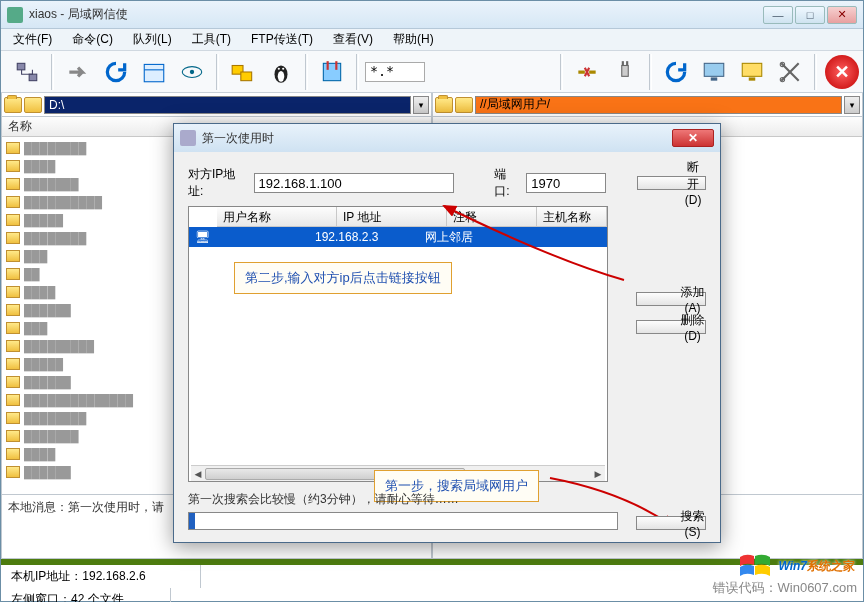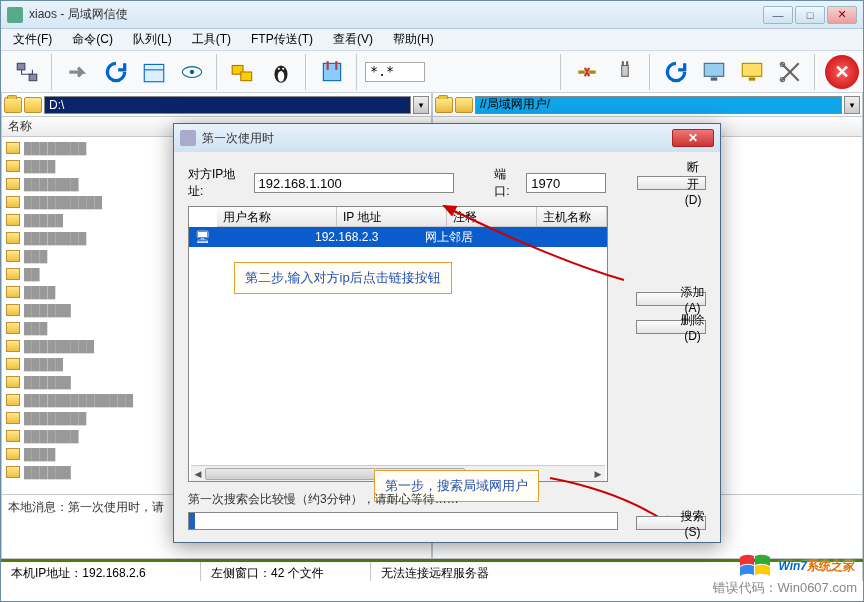--- a/index.html
+++ b/index.html
@@ -22,36 +22,36 @@
 .toolbar .sep { width:3px; height:36px; border-left:1px solid #c0c8d0; border-right:1px solid #fff; margin:0 2px;}
 .tb { width:36px; height:34px; display:flex; align-items:center; justify-content:center; cursor:pointer; border:1px solid transparent;}
 .tb svg{width:26px;height:26px;}
 .toolbar input.filter{ width:60px; height:20px; border:1px solid #aaa; padding:0 4px; font-family:monospace;}
 .toolbar .redclose{ width:34px; height:34px; border-radius:50%; background:radial-gradient(#ff6060,#c00000); display:flex;align-items:center;justify-content:center;color:#fff;font-weight:bold;font-size:18px; cursor:pointer; margin-left:6px;}
 
 .pathrow { display:flex; height:24px; }
 .pathrow .half { flex:1; display:flex; align-items:center; border:1px solid #c0c8d0; border-top:none; padding:1px 2px; gap:2px;}
 .foldericon{width:18px;height:16px;display:inline-block;background:linear-gradient(#ffe98a,#f0c040);border:1px solid #c09030;border-radius:2px;position:relative;}
 .foldericon.open::before{content:"";position:absolute;top:-3px;left:2px;width:8px;height:3px;background:#f0c040;border:1px solid #c09030;border-bottom:none;border-radius:2px 2px 0 0;}
-.pathrow input{ flex:1; height:18px; border:1px solid #888; padding:0 4px; font-size:12px; background:#0ea5e9;}
+.pathrow input{ flex:1; height:18px; border:1px solid #888; padding:0 4px; font-size:12px; background:#f97316;}
 .pathrow input.blue{ background:#0a246a; color:#fff;}
 .pathrow .ddbtn{ width:16px; height:18px; background:linear-gradient(#eee,#ccc); border:1px solid #888; display:flex;align-items:center;justify-content:center; cursor:pointer; font-size:9px;}
 
 .panes{ display:flex; height:378px;}
 .pane{ flex:1; border:1px solid #c0c8d0; border-top:none; display:flex; flex-direction:column; overflow:hidden;}
 .pane-header{ height:20px; background:linear-gradient(#fdfdfd,#ececec); border-bottom:1px solid #c8c8c8; display:flex; align-items:center; padding:0 6px; font-size:12px; color:#333;}
 .filelist{ flex:1; background:#fff; overflow:auto; padding:2px 0;}
 .fileitem{ display:flex; align-items:center; height:18px; padding:0 4px; gap:4px;}
 .fileitem .fi-icon{width:14px;height:12px; background:linear-gradient(#ffe98a,#f0c040);border:1px solid #c09030;}
 .fileitem .fi-name{ color:#999; filter:blur(0.6px); font-size:11px;}
 
 .bottompanes{ display:flex; height:64px;}
 .bottompanes .bp{ flex:1; border:1px solid #c0c8d0; border-top:none; padding:4px 6px; font-size:12px; color:#333; overflow:hidden;}
 
-.statusbar{ height:22px; display:flex; border-top:3px solid #4d7c0f;}
+.statusbar{ height:22px; display:flex; border-top:6px solid #4d7c0f;flex-direction:column;}
 .statusbar .cell{ border-right:1px solid #c0c8d0; padding:3px 10px; font-size:12px;}
 
 
 .dialog{ position:absolute; left:172px; top:122px; width:548px; height:420px; background:#f0f0f0; border:1px solid #4a6a8a; box-shadow:0 4px 20px rgba(0,0,0,0.4);}
 .dialog .dtitle{ height:28px; background:linear-gradient(#e8f2fb,#cfe2f2); display:flex; align-items:center; padding:0 6px;}
 .dialog .dtitle .dicon{width:16px;height:16px;margin-right:6px;background:#aac;border-radius:2px;}
 .dialog .dtitle .dtxt{ flex:1; color:#333; font-size:12px;}
 .dialog .dtitle .dclose{ width:42px; height:18px; background:linear-gradient(#e77,#c33); border:1px solid #a22; border-radius:2px; color:#fff; display:flex;align-items:center;justify-content:center; font-weight:bold; cursor:pointer;}
 .dialog .dbody{ padding:14px 14px 10px 14px; height:calc(100% - 28px); position:relative;}
 .dialog .row1{ display:flex; align-items:center; gap:6px; margin-bottom:10px;}

